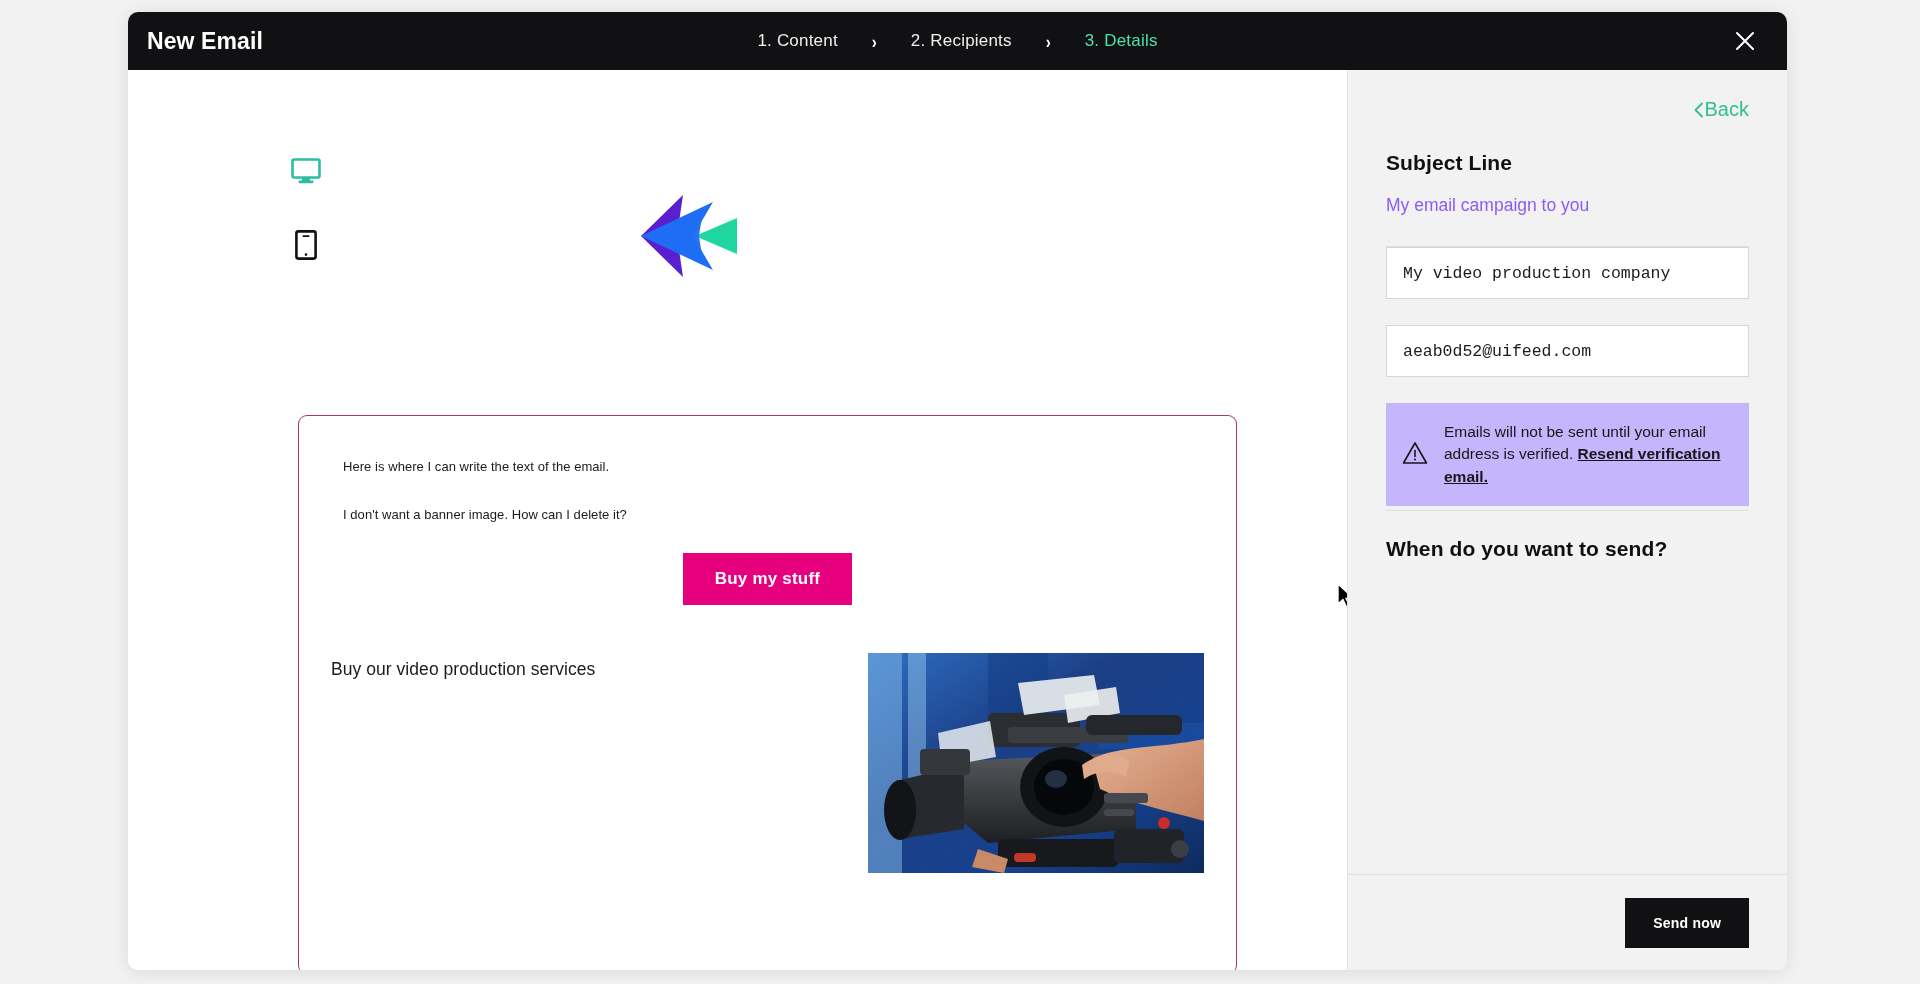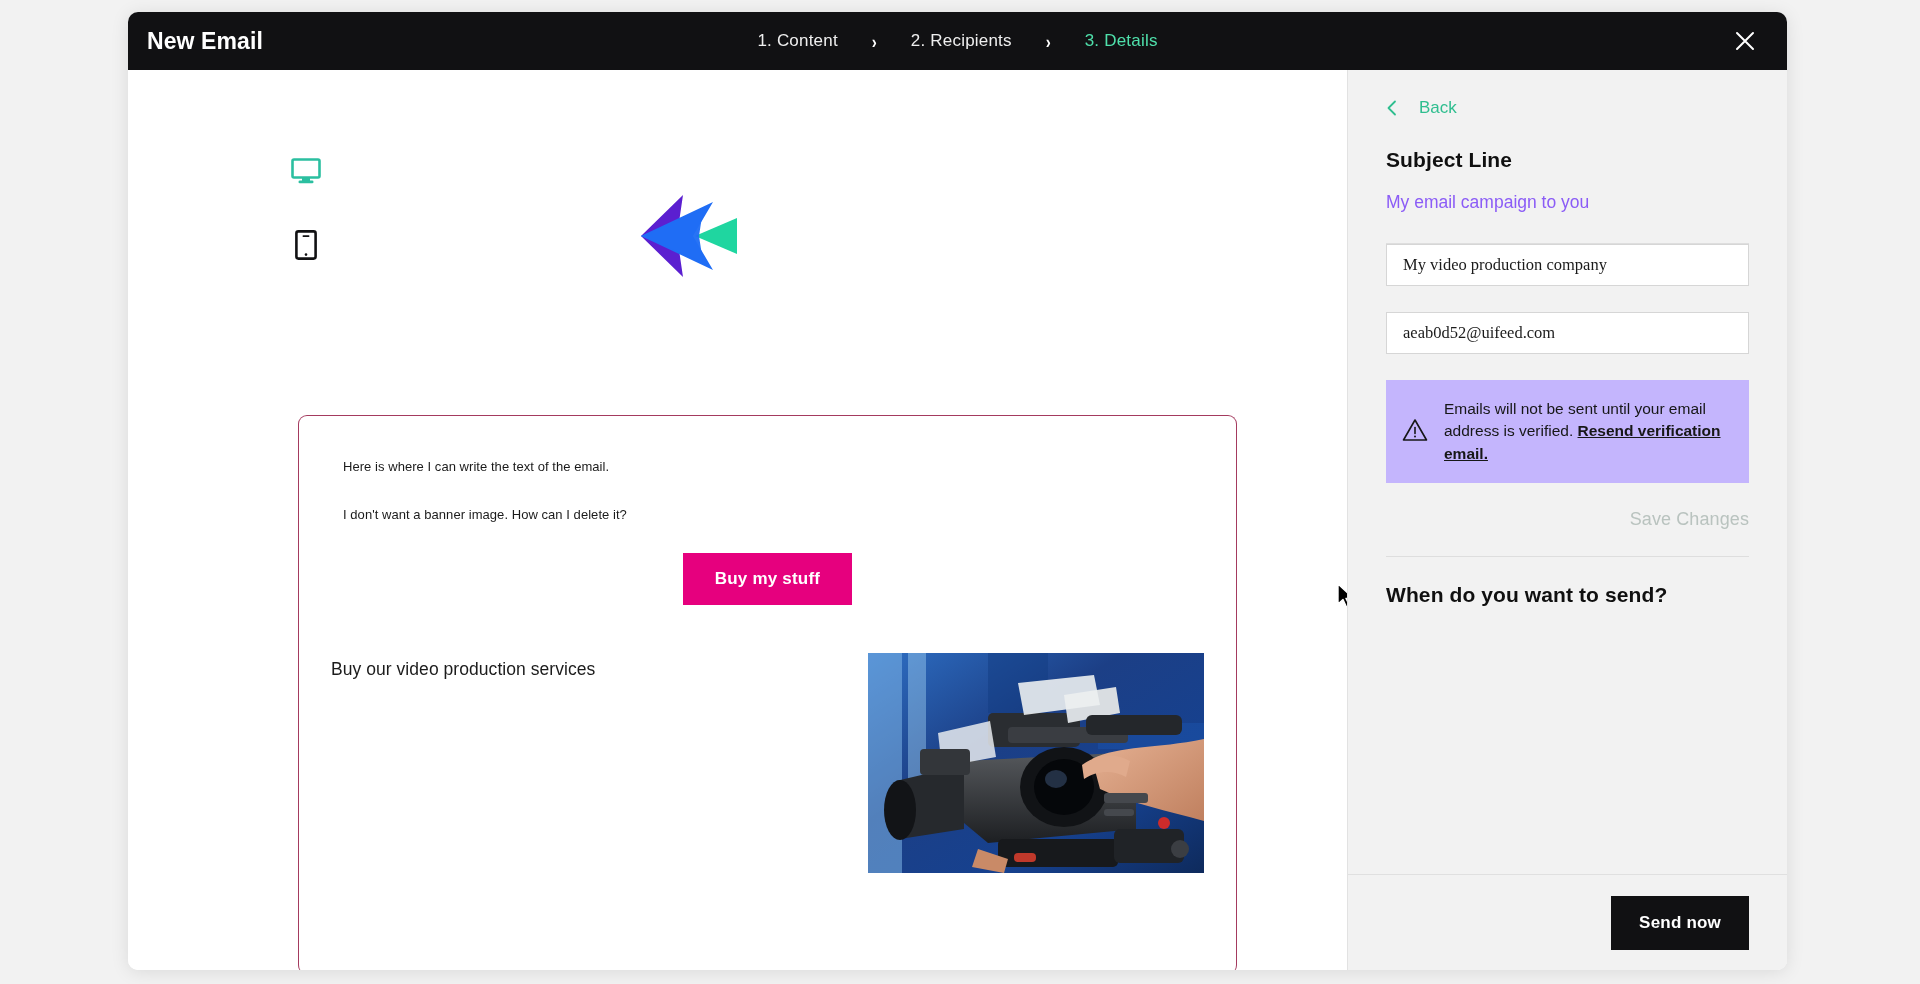--- a/index.html
+++ b/index.html
@@ -189,51 +189,52 @@
     min-height: 0;
   }
   #sidebar-scroll {
     flex: 1 1 auto;
     padding: 28px 38px 0 38px;
     overflow: hidden;
   }
   #back-link {
     display: flex;
     align-items: center;
-    gap: 22px;
+    gap: 1px;
     color: #2fbe8f;
-    font-size: 17px;
+    font-size: 20px;
     cursor: pointer;
     margin-bottom: 30px;
+    justify-content: flex-end;
   }
   #back-link svg { display:block; }
   .panel-h {
     font-size: 21px;
     font-weight: bold;
     color: #101010;
     letter-spacing: .1px;
   }
   #subject-value {
     font-size: 17.5px;
     color: #8b5cf6;
     margin-top: 20px;
     padding-bottom: 30px;
   }
   .divider { height: 1px; background: #dedede; }
   #sender-head { margin-top: 28px; margin-bottom: 26px; }
   .text-field {
     width: 100%;
-    height: 42px;
+    height: 52px;
     background: #ffffff;
     border: 1px solid #d6d6d6;
     font-size: 16.5px;
     color: #1b1b1b;
     padding: 10px 16px;
     margin-bottom: 26px;
-    font-family: Liberation Serif, serif;
+    font-family: Liberation Mono, monospace;
     outline: none;
   }
   #warning-box {
     background: #c4b5fd;
     display: flex;
     align-items: center;
     gap: 16px;
     padding: 18px 20px 18px 16px;
     margin-bottom: 4px;
   }
@@ -269,21 +270,21 @@
     border-top: 1px solid #e0e0e0;
     background: #f2f2f2;
     display: flex;
     align-items: center;
     justify-content: flex-end;
     padding-right: 38px;
   }
   #send-now {
     background: #111113;
     color: #ffffff;
-    font-size: 17px;
+    font-size: 14px;
     font-weight: bold;
     border: none;
     padding: 17px 28px;
     cursor: pointer;
     font-family: "Liberation Sans", sans-serif;
     letter-spacing: .2px;
   }
 </style>
 </head>
 <body>
@@ -436,23 +437,20 @@
           <span id="warning-icon">
             <svg width="26" height="24" viewBox="0 0 26 24">
               <path d="M13 2 L24.5 22 L1.5 22 Z" fill="none" stroke="#171717" stroke-width="1.6" stroke-linejoin="round"></path>
               <path d="M13 9.5 L13 15.5" stroke="#171717" stroke-width="1.6" stroke-linecap="round"></path>
               <circle cx="13" cy="18.4" r="1" fill="#171717"></circle>
             </svg>
           </span>
           <div id="warning-text"><span>Emails will not be sent until your email address is verified. </span><span id="resend-link">Resend verification email.</span></div>
         </div>
 
-        <div id="save-row">
-          <button id="save-changes">Save Changes</button>
-        </div>
 
         <div class="divider"></div>
         <div class="panel-h" id="schedule-head">When do you want to send?</div>
       </div>
 
       <div id="sidebar-footer">
         <button id="send-now">Send now</button>
       </div>
     </div>
 

